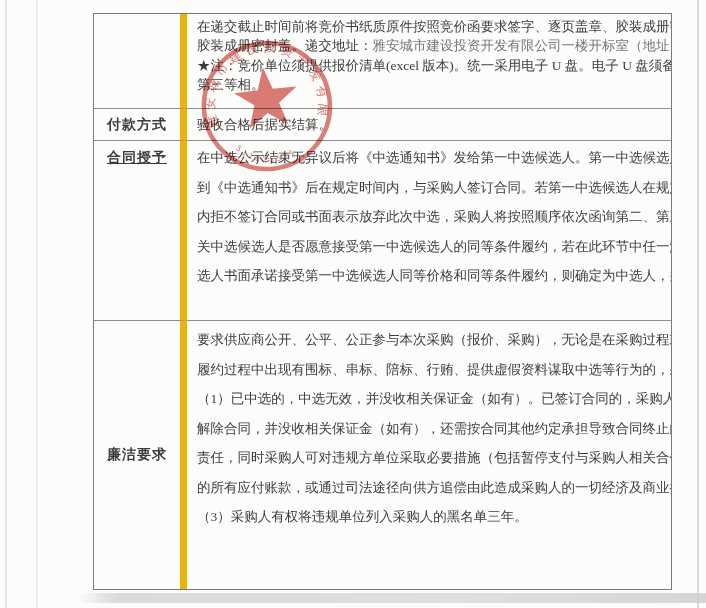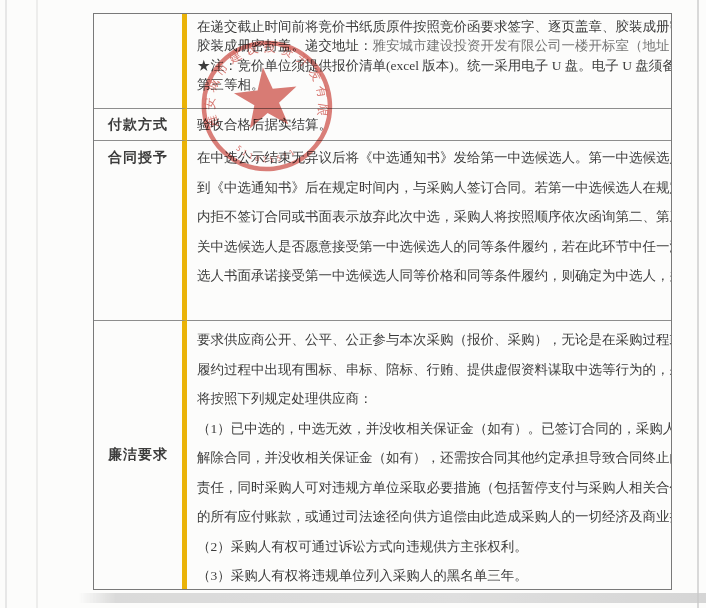--- a/index.html
+++ b/index.html
@@ -22,30 +22,30 @@
   
   .doc-table{
     position:absolute;left:93px;top:13px;width:577px;height:575px;
     border:1.5px solid #797979;
     display:grid;
     grid-template-columns:93px 1fr;
     grid-template-rows:95px 32px 180px 1fr;
     color:#3c3c3c;
     background:transparent;
   }
-  .cell{border-right:5px solid #eab308;border-bottom:1px solid #8d8d8d;box-sizing:border-box;overflow:hidden;}
+  .cell{border-right:7px solid #eab308;border-bottom:1px solid #8d8d8d;box-sizing:border-box;overflow:hidden;}
   .cell.last-col{border-right:none;}
   .cell.last-row{border-bottom:none;}
   .label-cell{
     font-family:"Liberation Sans","DejaVu Sans",sans-serif;
     font-weight:bold;font-size:14px;letter-spacing:1px;
     display:flex;justify-content:center;
   }
   .label-cell.v-center{align-items:center;}
-  .label-cell.v-top{align-items:flex-start;padding-top:8px;}
+  .label-cell.v-top{align-items:flex-start;padding-top:8px;text-decoration:underline;}
   .content-cell{padding:0 6px 0 10px;font-size:13.5px;}
   .content-cell .ln{white-space:nowrap;}
   .r1 .ln{line-height:19.3px;}
   .r1{padding-top:3px;}
   .r2{display:flex;align-items:center;}
   .r3 .ln{line-height:29.6px;}
   .r3{padding-top:2px;}
   .r4 .ln{line-height:29.5px;}
   .r4{padding-top:4px;}
   .t-light{color:#757575;}
@@ -85,26 +85,24 @@
     <div class="ln">到《中选通知书》后在规定时间内，与采购人签订合同。若第一中选候选人在规定时间</div>
     <div class="ln">内拒不签订合同或书面表示放弃此次中选，采购人将按照顺序依次函询第二、第三等相</div>
     <div class="ln">关中选候选人是否愿意接受第一中选候选人的同等条件履约，若在此环节中任一潜在中</div>
     <div class="ln">选人书面承诺接受第一中选候选人同等价格和同等条件履约，则确定为中选人，并通过</div>
   </div>
 
   <div class="cell label-cell v-center last-row">廉洁要求</div>
   <div class="cell last-col last-row content-cell r4">
     <div class="ln">要求供应商公开、公平、公正参与本次采购（报价、采购），无论是在采购过程或合同</div>
     <div class="ln">履约过程中出现有围标、串标、陪标、行贿、提供虚假资料谋取中选等行为的，采购人</div>
-    <div class="ln">将按照下列规定处理供应商：</div>
     <div class="ln">（1）已中选的，中选无效，并没收相关保证金（如有）。已签订合同的，采购人有权</div>
     <div class="ln">解除合同，并没收相关保证金（如有），还需按合同其他约定承担导致合同终止的违约</div>
     <div class="ln">责任，同时采购人可对违规方单位采取必要措施（包括暂停支付与采购人相关合作项目</div>
     <div class="ln">的所有应付账款，或通过司法途径向供方追偿由此造成采购人的一切经济及商业损失）。</div>
-    <div class="ln">（2）采购人有权可通过诉讼方式向违规供方主张权利。</div>
     <div class="ln">（3）采购人有权将违规单位列入采购人的黑名单三年。</div>
   </div>
 </div>
 
 <svg class="seal" viewBox="0 0 168 168">
   <g transform="rotate(-6 84 84)" fill="none">
     <circle cx="84" cy="83" r="63" stroke="#cd4840" stroke-width="4.5" opacity="0.85"></circle>
     <path id="sealArcTop" d="M 36 102 A 52.5 52.5 0 1 1 132 102" fill="none"></path>
     <path id="sealArcBottom" d="M 44 116 A 46 46 0 0 0 124 116" fill="none"></path>
     <text font-size="12.5" fill="#cd4840" opacity="0.9" font-family="Liberation Sans, DejaVu Sans, sans-serif" letter-spacing="4.5">

